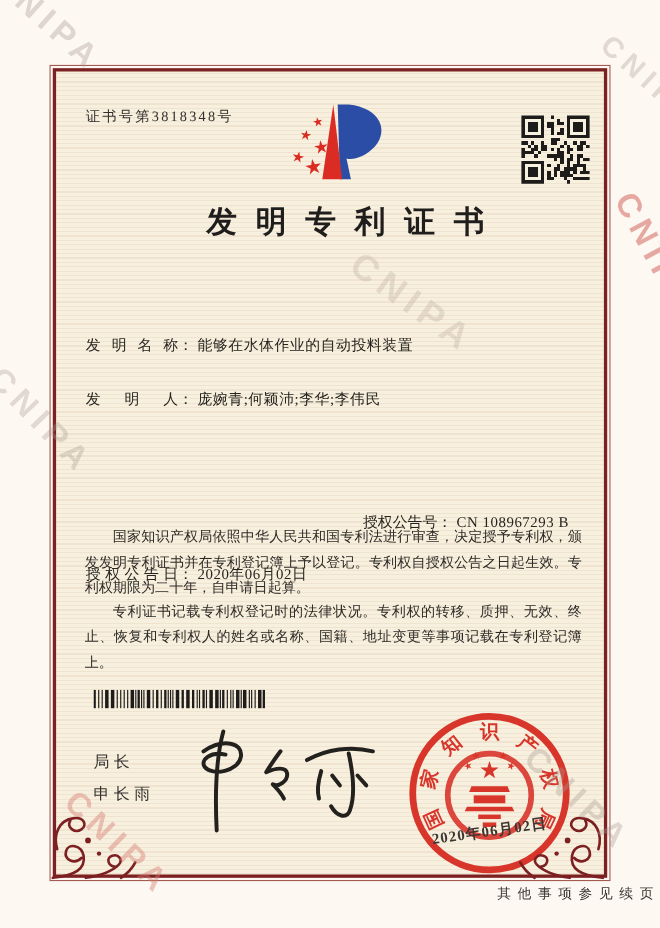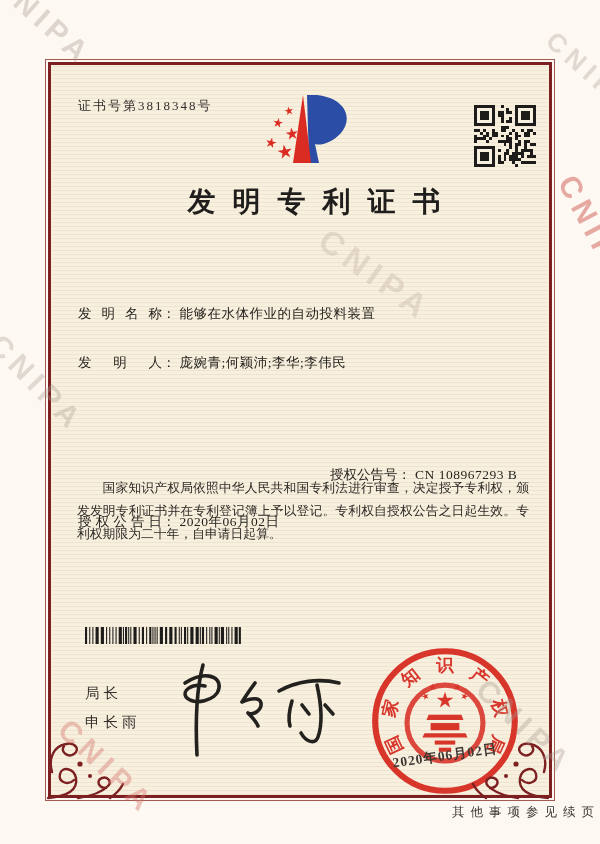--- a/index.html
+++ b/index.html
@@ -242,20 +242,21 @@
   </div>
   <div class="row r6">
     <span class="lbl">授权公告日</span><span class="colon">：</span><span class="val">2020年06月02日</span>
     <span class="grant2">
       <span>授权公告号</span><span class="colon">：</span><span class="val">CN 108967293 B</span>
     </span>
   </div>
 
   <div class="paras">
     <p>国家知识产权局依照中华人民共和国专利法进行审查，决定授予专利权，颁发发明专利证书并在专利登记簿上予以登记。专利权自授权公告之日起生效。专利权期限为二十年，自申请日起算。</p>
+    <p>专利证书记载专利权登记时的法律状况。专利权的转移、质押、无效、终止、恢复和专利权人的姓名或名称、国籍、地址变更等事项记载在专利登记簿上。</p>
   </div>
 
   <div class="barcode">
     <svg viewBox="0 0 150 18" preserveAspectRatio="none">
         <rect x="0" y="0" width="2" height="18"></rect>
         <rect x="4" y="0" width="1" height="18"></rect>
         <rect x="7" y="0" width="1" height="18"></rect>
         <rect x="10" y="0" width="3" height="18"></rect>
         <rect x="15" y="0" width="3" height="18"></rect>
         <rect x="20" y="0" width="1" height="18"></rect>

